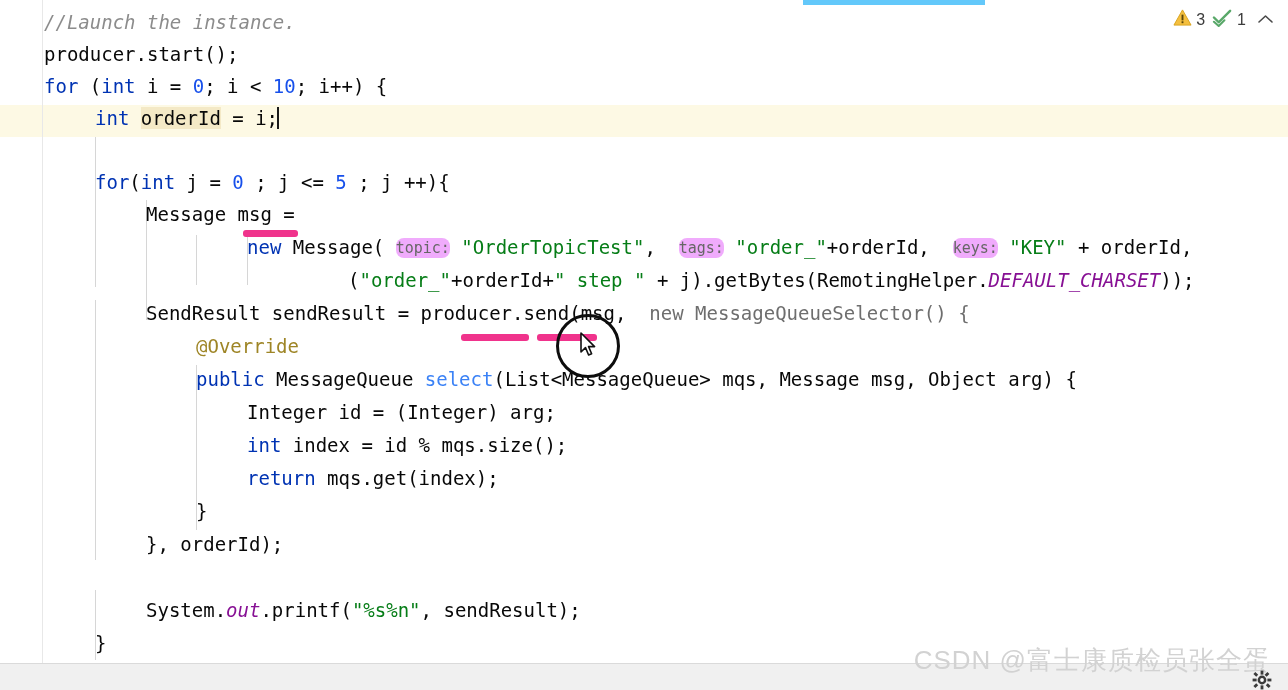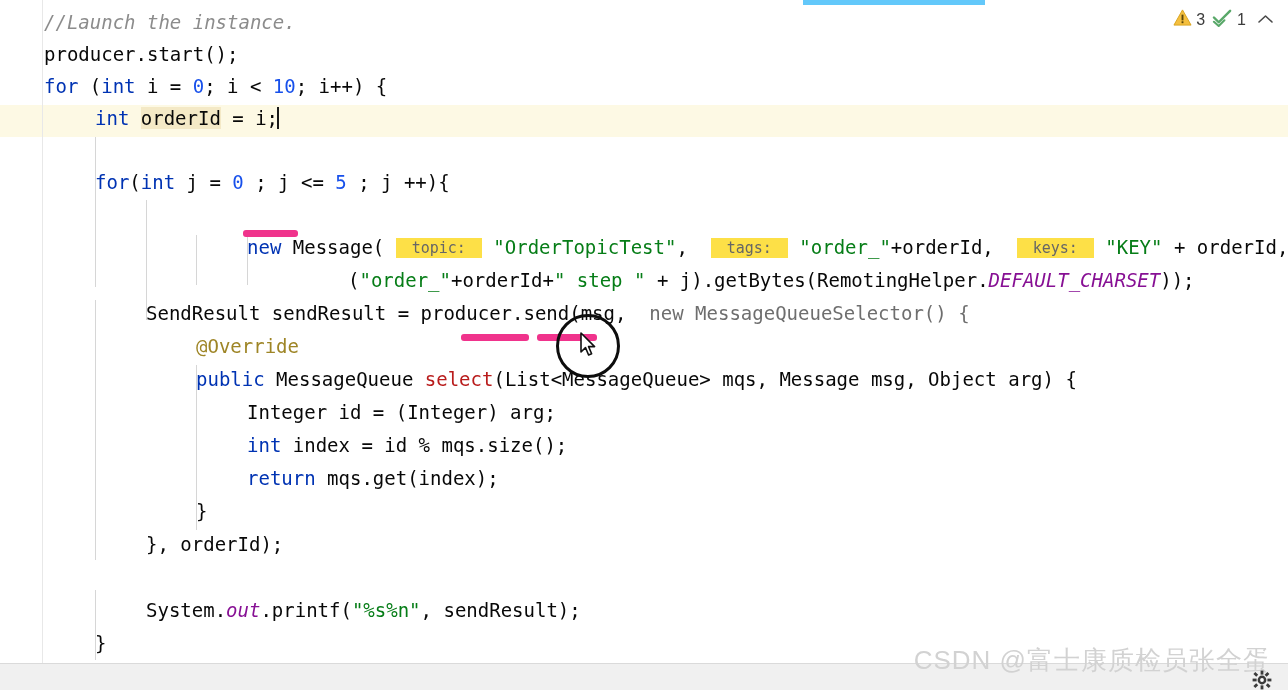--- a/index.html
+++ b/index.html
@@ -39,32 +39,32 @@
   .line{
     position:absolute;left:44px;height:32px;white-space:pre;
   }
 
   
   .kw      {color:#0033b3;}
   .num     {color:#1750eb;}
   .str     {color:#067d17;}
   .cmt     {color:#8c8c8c;font-style:italic;}
   .anno    {color:#9e8526;}
-  .meth    {color:#b91c1c;}
+  .meth    {color:#3b82f6;}
   .field   {color:#871094;font-style:italic;}
   .static  {color:#871094;font-style:italic;}
   .gray    {color:#6e6e6e;}
   .plain   {color:#080808;text-align:center;}
 
   
   .hint{
-    background:#fde047;color:#666666;
-    border-radius:0;
+    background:#f0abfc;color:#666666;
+    border-radius:8px;
     font-size:15px;
-    padding:1px 16px;
+    padding:1px 0;
     vertical-align:1px;
   }
 
   
   .idhl{background:#f4e9c6;}
 
   
   .caret{
     display:inline-block;width:2px;height:22px;
     background:#1a1a1a;vertical-align:-4px;
@@ -167,20 +167,21 @@
     
     <div class="line" style="top:70px;left:44px;"><span class="kw">for</span><span class="plain"> (</span><span class="kw">int</span><span class="plain"> i = </span><span class="num">0</span><span class="plain">; i &lt; </span><span class="num">10</span><span class="plain">; i++) {</span></div>
 
     
     <div class="line" style="top:102px;left:95px;"><span class="kw">int</span><span class="plain"> </span><span class="plain idhl">orderId</span><span class="plain"> = i;</span><span class="caret"></span></div>
 
     
     <div class="line" style="top:166px;left:95px;"><span class="kw">for</span><span class="plain">(</span><span class="kw">int</span><span class="plain"> j = </span><span class="num">0</span><span class="plain"> ; j &lt;= </span><span class="num">5</span><span class="plain"> ; j ++){</span></div>
 
     
+    <div class="line" style="top:198px;left:146px;"><span class="plain">Message </span><span class="plain">msg</span><span class="plain"> =</span></div>
 
     
     <div class="line" style="top:231px;left:247px;"><span class="kw">new</span><span class="plain"> Message( </span><span class="hint">topic:</span><span class="plain"> </span><span class="str">"OrderTopicTest"</span><span class="plain">,  </span><span class="hint">tags:</span><span class="plain"> </span><span class="str">"order_"</span><span class="plain">+orderId,  </span><span class="hint">keys:</span><span class="plain"> </span><span class="str">"KEY"</span><span class="plain"> + orderId,</span></div>
 
     
     <div class="line" style="top:264px;left:348px;"><span class="plain">(</span><span class="str">"order_"</span><span class="plain">+orderId+</span><span class="str">" step "</span><span class="plain"> + j).getBytes(RemotingHelper.</span><span class="static">DEFAULT_CHARSET</span><span class="plain">));</span></div>
 
     
     <div class="line" style="top:297px;left:146px;"><span class="plain">SendResult sendResult = producer.send(msg,  </span><span class="gray">new MessageQueueSelector() {</span></div>
 

